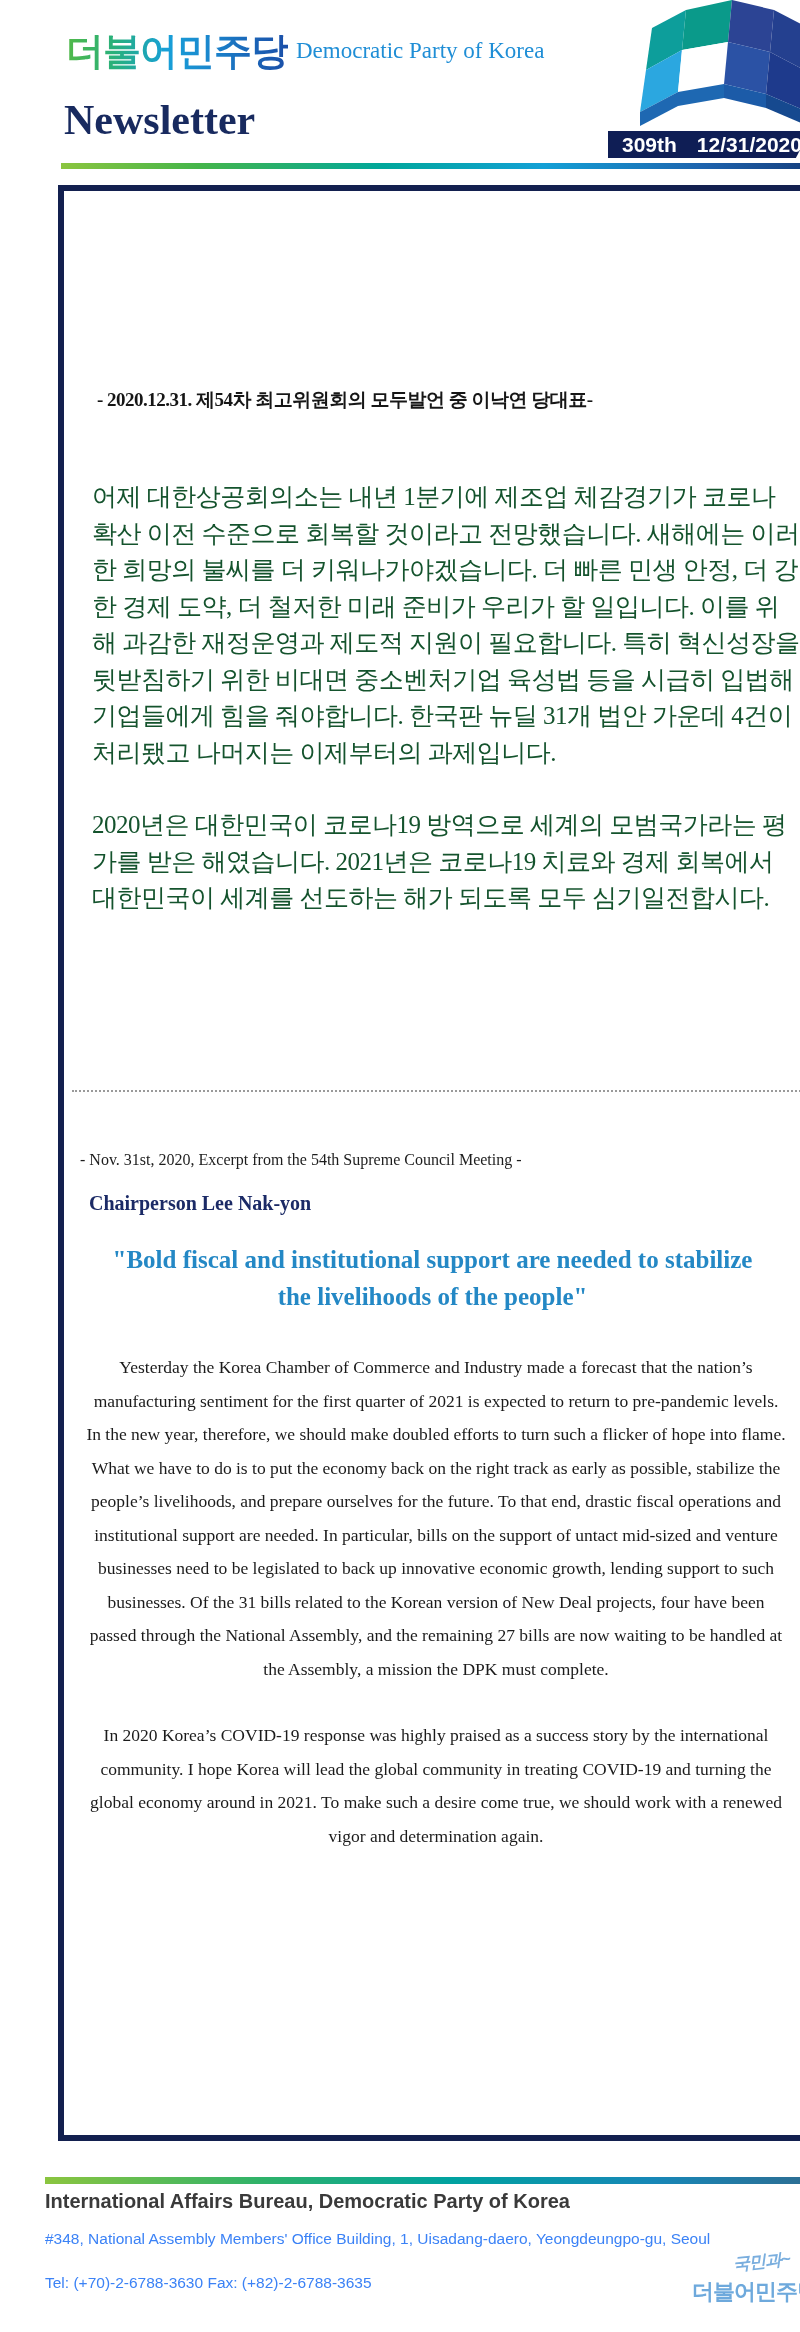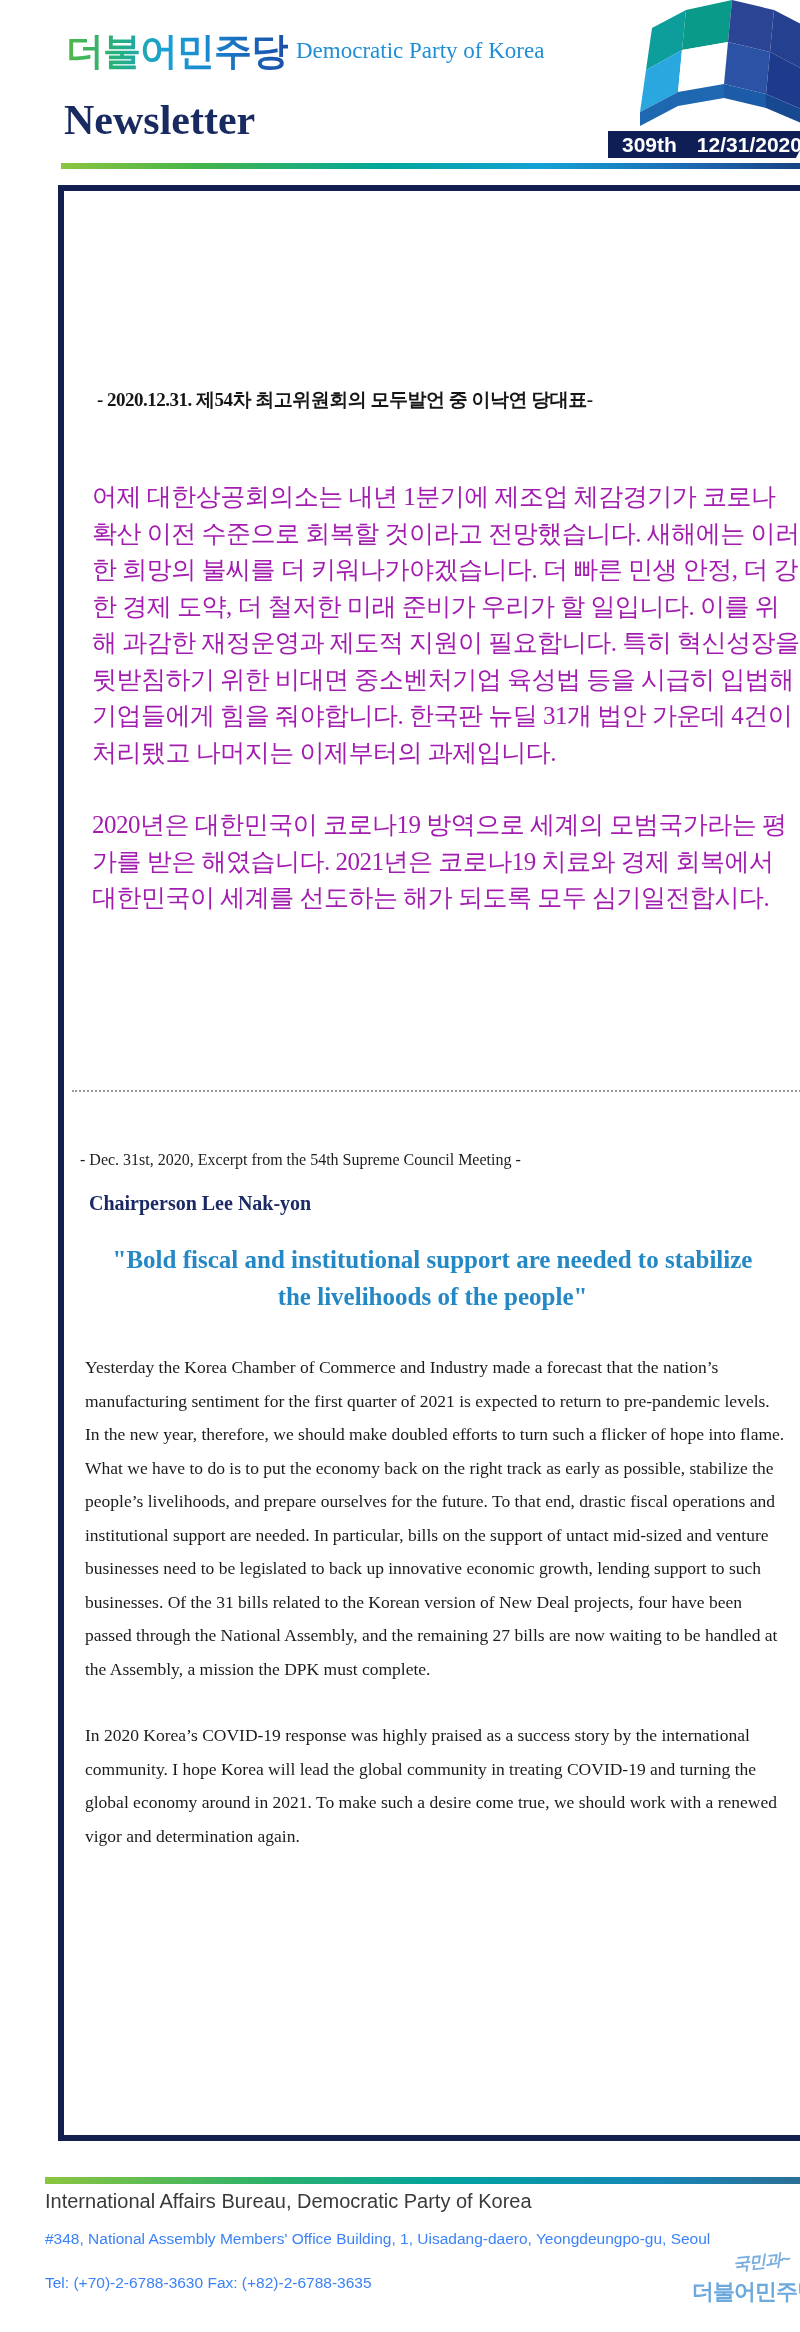--- a/index.html
+++ b/index.html
@@ -26,38 +26,38 @@
   
   .main-box{position:absolute;left:26px;top:185px;width:737px;height:1944px;border:6px solid #13204f;background:#ffffff;}
 
   .quote{position:absolute;left:34px;top:36px;color:#3d95cc;font-size:51px;line-height:62px;font-weight:bold;letter-spacing:-1px;}
   .qmark{color:#8fc0e2;font-size:74px;line-height:0;vertical-align:-6px;}
   .qmark.close{vertical-align:-18px;}
   .q-line2{margin-left:44px;}
 
   .attribution{position:absolute;left:33px;top:196px;font-size:19px;font-weight:bold;color:#161616;letter-spacing:-0.5px;}
 
-  .kr-body{position:absolute;left:28px;top:288px;width:708px;font-size:25px;line-height:36.5px;color:#a21caf;letter-spacing:-0.5px;}
+  .kr-body{position:absolute;left:28px;top:288px;width:708px;font-size:25px;line-height:36.5px;color:#14532d;letter-spacing:-0.5px;}
   .kr-body p{margin:0 0 36px 0;}
 
   .dotted-divider{position:absolute;left:8px;top:899px;width:737px;border-top:2px dotted #9a9a9a;}
 
   .en-date{position:absolute;left:16px;top:960px;font-size:16px;color:#1d1d1d;}
   .chairperson{position:absolute;left:25px;top:1001px;font-size:20px;font-weight:bold;color:#1b2a66;}
   .en-headline{position:absolute;left:0;top:1050px;width:100%;text-align:center;
                font-size:25px;font-weight:bold;color:#2488c5;line-height:37px;}
   .en-headline .inner{display:inline-block;max-width:660px;}
   .en-body{position:absolute;left:21px;top:1160px;width:702px;font-size:17.5px;line-height:33.5px;color:#1b1b1b;}
-  .en-body p{margin:0 0 33px 0;}
+  .en-body p{margin:0 0 33px 0;text-align:center;}
 
   
   .ftr-bar{position:absolute;left:13px;top:2177px;width:780px;height:7px;
            background:linear-gradient(90deg,#8bc53f 0%,#2eb26a 28%,#00a2a0 52%,#1787b7 78%,#2f6b8f 100%);}
   .ftr-bureau{position:absolute;left:13px;top:2190px;font-family:"Liberation Sans","DejaVu Sans",sans-serif;
-              font-size:20px;color:#3a3a3a;}
+              font-size:20px;color:#3a3a3a;font-weight:bold;}
   .ftr-address{position:absolute;left:13px;top:2228px;font-family:"Liberation Sans","DejaVu Sans",sans-serif;
                font-size:15.5px;line-height:22px;color:#3b82f6;white-space:pre-line;}
   .ftr-logo{position:absolute;right:14px;top:2254px;width:160px;text-align:right;
             font-family:"Liberation Sans","DejaVu Sans",sans-serif;}
   .ftr-slogan{display:block;margin-right:28px;font-style:italic;font-weight:bold;font-size:17px;color:#7aaede;
               letter-spacing:-1px;transform:rotate(-6deg);}
   .ftr-logo-text{display:block;font-weight:800;font-size:22px;color:#6ea9dc;letter-spacing:-1px;}
 </style>
 </head>
 <body>
@@ -96,21 +96,21 @@
 
     <div class="attribution">- 2020.12.31. 제54차 최고위원회의 모두발언 중 이낙연 당대표-</div>
 
     <div class="kr-body">
       <p>어제 대한상공회의소는 내년 1분기에 제조업 체감경기가 코로나 확산 이전 수준으로 회복할 것이라고 전망했습니다. 새해에는 이러한 희망의 불씨를 더 키워나가야겠습니다. 더 빠른 민생 안정, 더 강한 경제 도약, 더 철저한 미래 준비가 우리가 할 일입니다. 이를 위해 과감한 재정운영과 제도적 지원이 필요합니다. 특히 혁신성장을 뒷받침하기 위한 비대면 중소벤처기업 육성법 등을 시급히 입법해 기업들에게 힘을 줘야합니다. 한국판 뉴딜 31개 법안 가운데 4건이 처리됐고 나머지는 이제부터의 과제입니다.</p>
       <p>2020년은 대한민국이 코로나19 방역으로 세계의 모범국가라는 평가를 받은 해였습니다. 2021년은 코로나19 치료와 경제 회복에서 대한민국이 세계를 선도하는 해가 되도록 모두 심기일전합시다.</p>
     </div>
 
     <div class="dotted-divider"></div>
 
-    <div class="en-date">- Dec. 31st, 2020, Excerpt from the 54th Supreme Council Meeting -</div>
+    <div class="en-date">- Nov. 31st, 2020, Excerpt from the 54th Supreme Council Meeting -</div>
     <div class="chairperson">Chairperson Lee Nak-yon</div>
 
     <div class="en-headline">
       <span class="inner">"Bold fiscal and institutional support are needed to stabilize the livelihoods of the people"</span>
     </div>
 
     <div class="en-body">
       <p>Yesterday the Korea Chamber of Commerce and Industry made a forecast that the nation’s manufacturing sentiment for the first quarter of 2021 is expected to return to pre-pandemic levels. In the new year, therefore, we should make doubled efforts to turn such a flicker of hope into flame. What we have to do is to put the economy back on the right track as early as possible, stabilize the people’s livelihoods, and prepare ourselves for the future. To that end, drastic fiscal operations and institutional support are needed. In particular, bills on the support of untact mid-sized and venture businesses need to be legislated to back up innovative economic growth, lending support to such businesses. Of the 31 bills related to the Korean version of New Deal projects, four have been passed through the National Assembly, and the remaining 27 bills are now waiting to be handled at the Assembly, a mission the DPK must complete.</p>
       <p>In 2020 Korea’s COVID-19 response was highly praised as a success story by the international community. I hope Korea will lead the global community in treating COVID-19 and turning the global economy around in 2021. To make such a desire come true, we should work with a renewed vigor and determination again.</p>
     </div>

